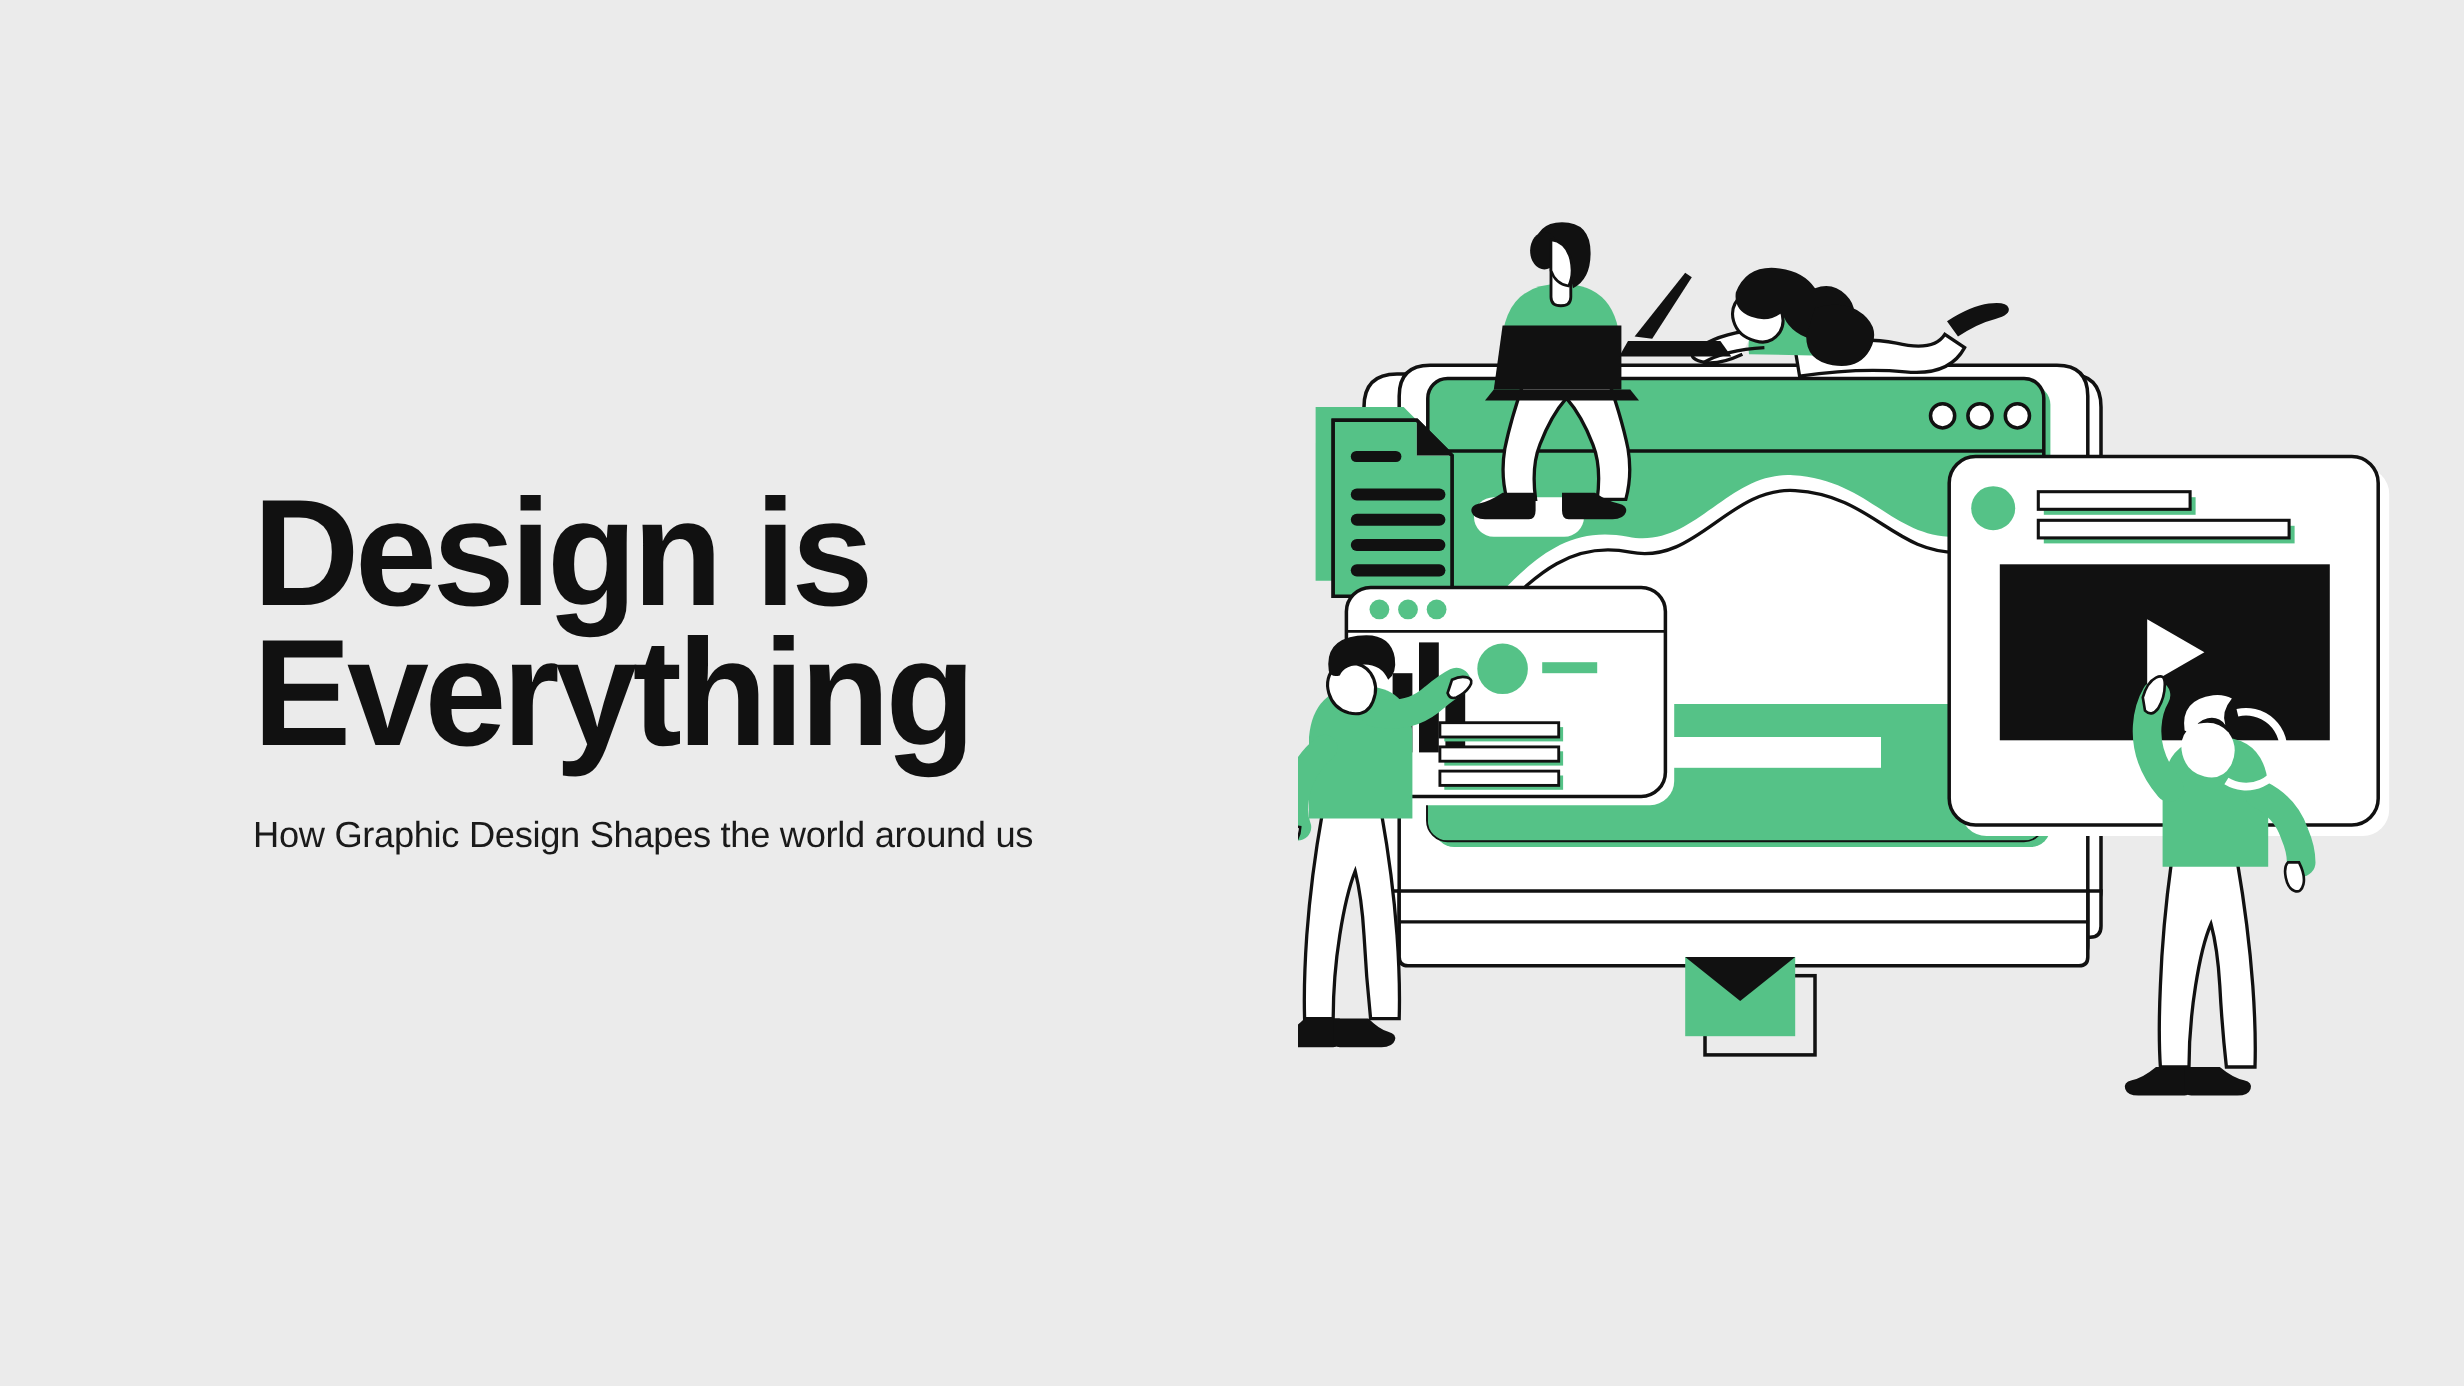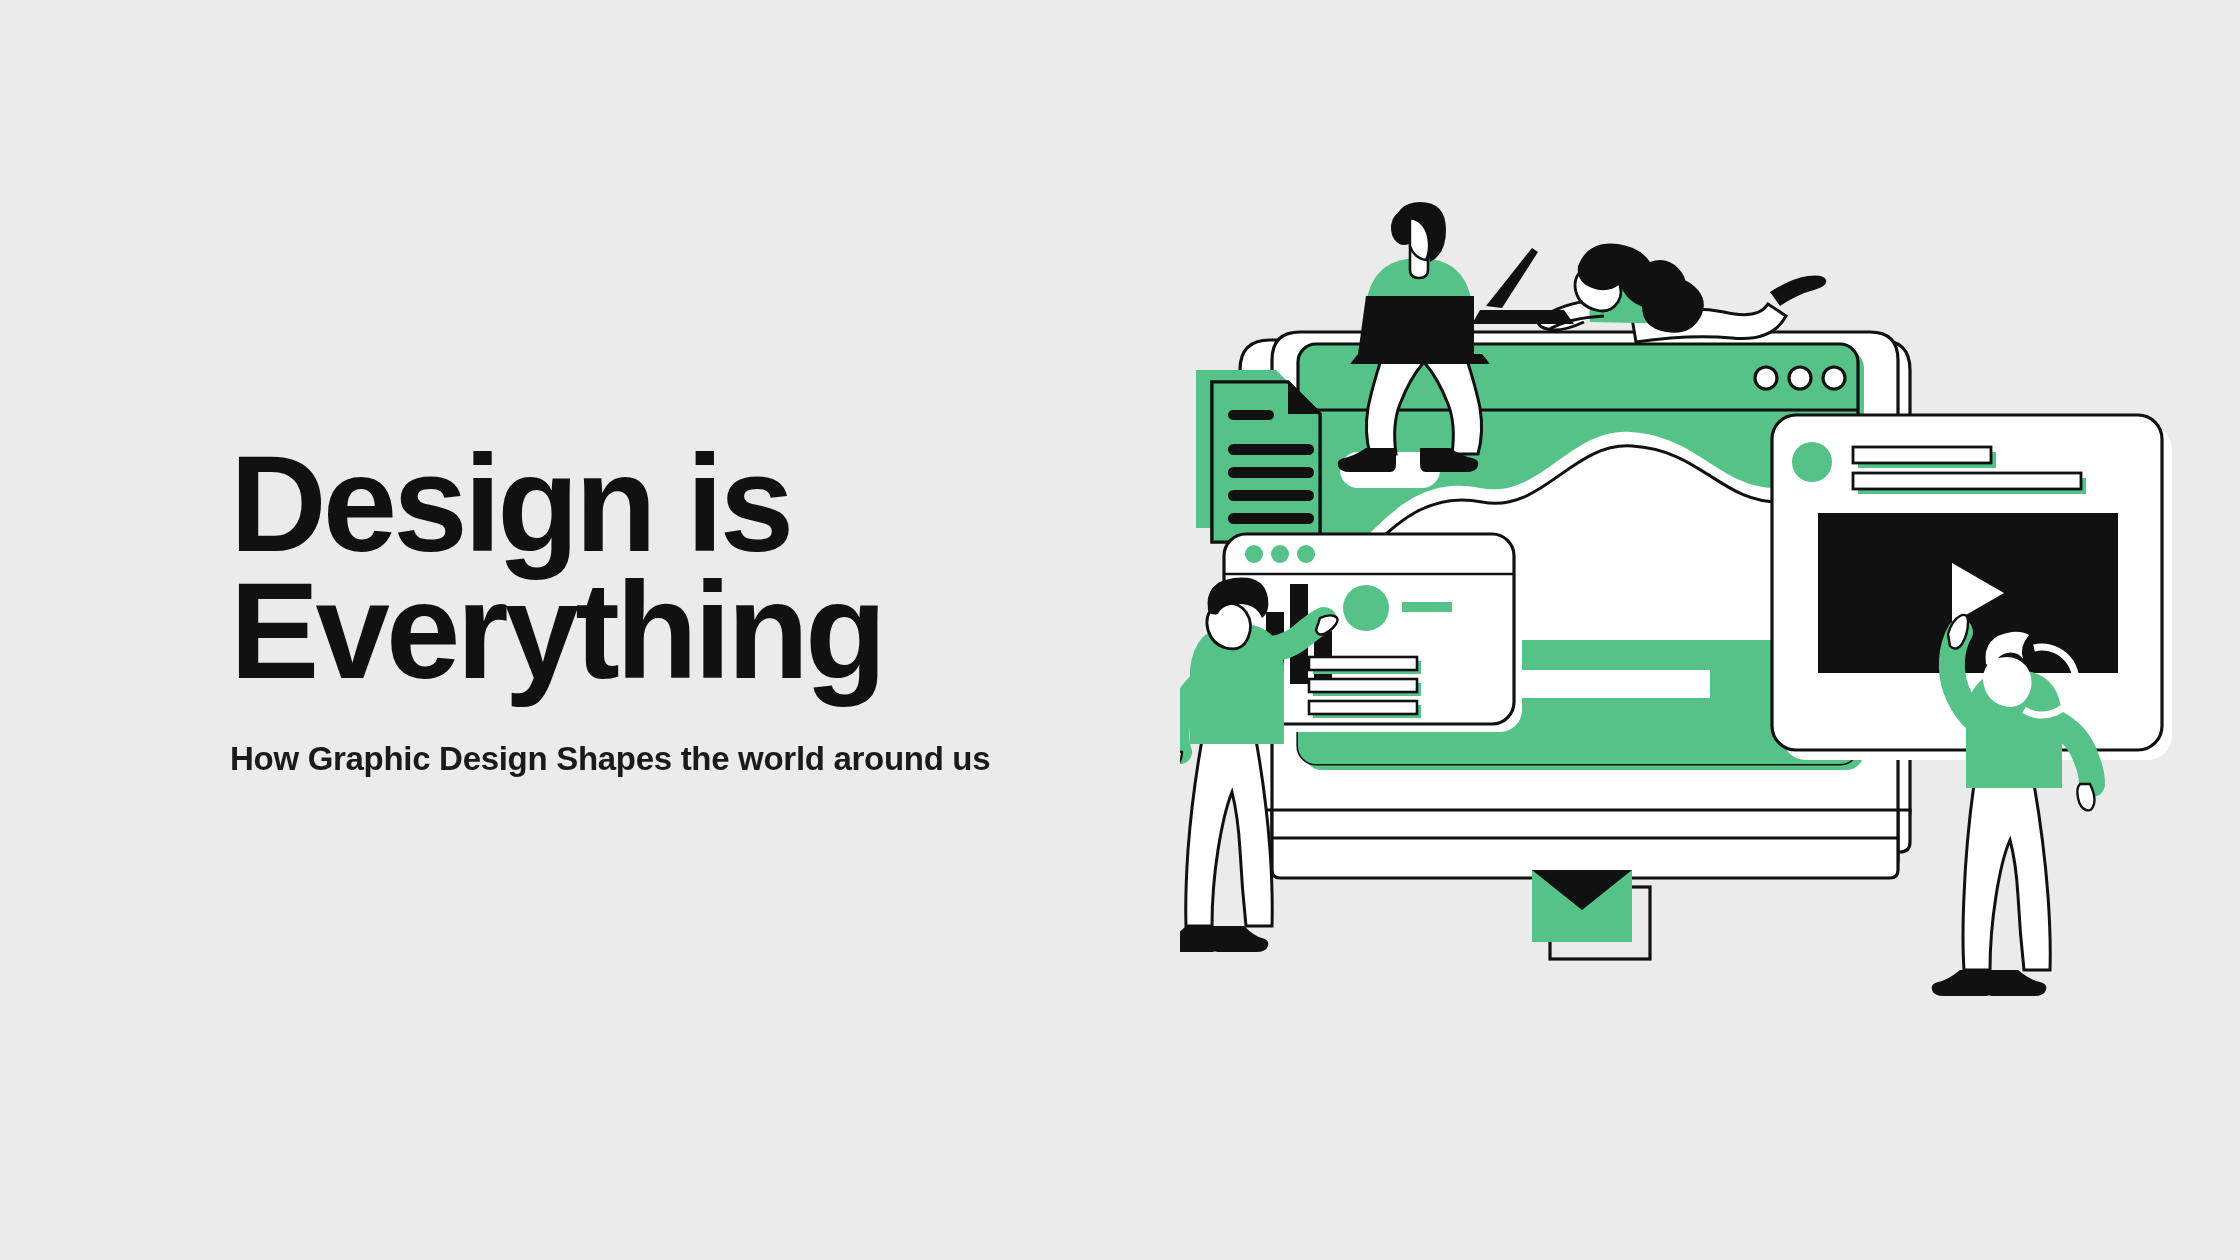--- a/index.html
+++ b/index.html
@@ -29,21 +29,21 @@
     line-height:0.92;
     letter-spacing:-4px;
     color:#111111;
     white-space:pre-line;
     transform:scaleX(0.97);
     transform-origin:left top;
   }
   .subhead{
     margin-top:42px;
     font-family:"Liberation Sans", sans-serif;
-    font-weight:bold;
+    font-weight:normal;
     font-size:33px;
     line-height:1.42;
     letter-spacing:-0.3px;
     color:#1a1a1a;
     width:880px;
   }
 
   
   .art{
     position:absolute;

